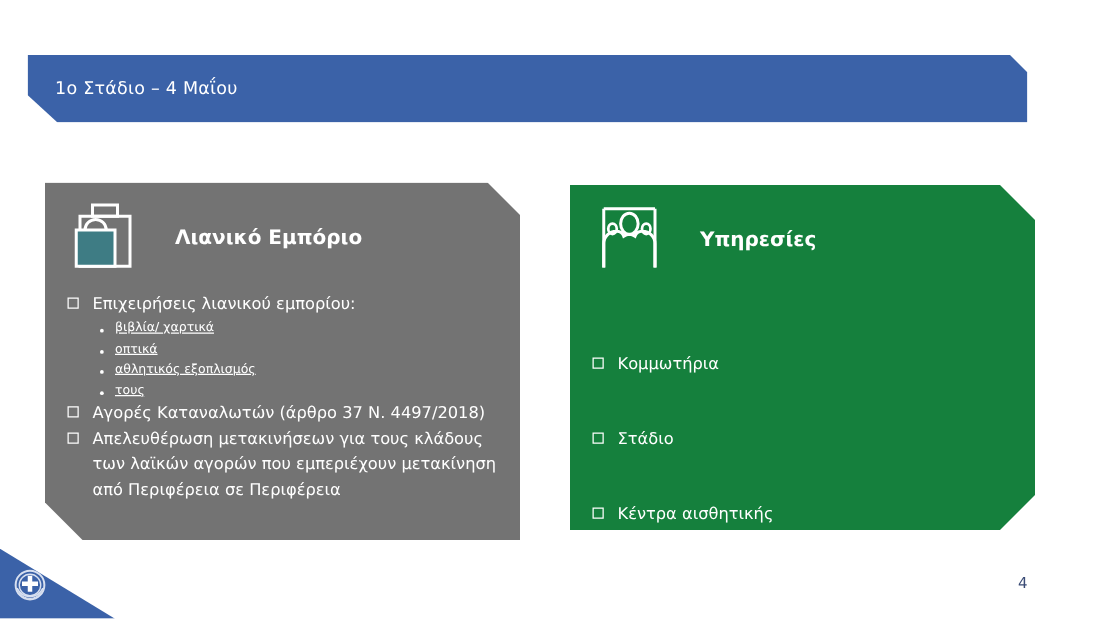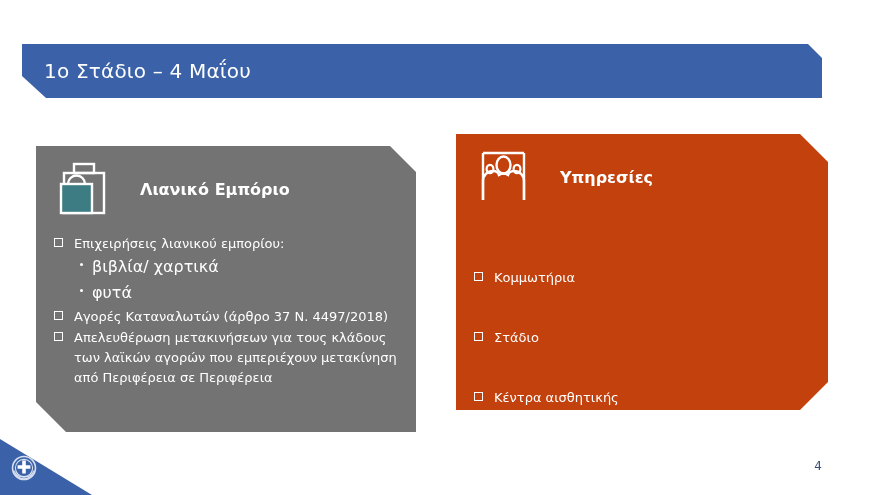--- a/index.html
+++ b/index.html
@@ -30,21 +30,21 @@
     width: 800px;
     height: 54px;
     background: #3B62A8;
     -webkit-clip-path: polygon(0 0, calc(100% - 14px) 0, 100% 14px, 100% 100%, 24px 100%, 0 calc(100% - 22px));
     clip-path: polygon(0 0, calc(100% - 14px) 0, 100% 14px, 100% 100%, 24px 100%, 0 calc(100% - 22px));
     display: flex;
     align-items: center;
   }
   #title-text {
     color: #ffffff;
-    font-size: 20px;
+    font-size: 14px;
     letter-spacing: 0.2px;
     padding-left: 22px;
     white-space: nowrap;
   }
 
   
   .card {
     position: absolute;
     box-sizing: border-box;
   }
@@ -52,24 +52,24 @@
     left: 36px;
     top: 146px;
     width: 380px;
     height: 286px;
     background: #737373;
     -webkit-clip-path: polygon(0 0, calc(100% - 26px) 0, 100% 26px, 100% 100%, 30px 100%, 0 calc(100% - 30px));
     clip-path: polygon(0 0, calc(100% - 26px) 0, 100% 26px, 100% 100%, 30px 100%, 0 calc(100% - 30px));
   }
   #card-services {
     left: 456px;
-    top: 134px;
+    top: 148px;
     width: 372px;
     height: 276px;
-    background: #c2410c;
+    background: #15803d;
     -webkit-clip-path: polygon(0 0, calc(100% - 28px) 0, 100% 28px, 100% calc(100% - 28px), calc(100% - 28px) 100%, 0 100%);
     clip-path: polygon(0 0, calc(100% - 28px) 0, 100% 28px, 100% calc(100% - 28px), calc(100% - 28px) 100%, 0 100%);
   }
 
   
   .card-header {
     display: flex;
     align-items: center;
     padding: 14px 0 0 22px;
     height: 72px;
@@ -108,24 +108,25 @@
     height: 9px;
     border: 1.4px solid #ffffff;
     margin: 4px 11px 0 0;
     box-sizing: border-box;
   }
   .bullet-text { flex: 1 1 auto; }
 
   .sub-row {
     display: flex;
     align-items: flex-start;
-    font-size: 16px;
+    font-size: 10px;
     line-height: 1.55;
     padding-left: 26px;
     margin-bottom: 1px;
+    text-decoration: underline;
   }
   .dot-marker {
     flex: 0 0 auto;
     width: 3px;
     height: 3px;
     background: #ffffff;
     border-radius: 50%;
     margin: 8px 9px 0 0;
   }
 
@@ -186,21 +187,29 @@
       <div class="bullet-row">
         <span class="sq-marker"></span>
         <span class="bullet-text">Επιχειρήσεις λιανικού εμπορίου:</span>
       </div>
       <div class="sub-row">
         <span class="dot-marker"></span>
         <span class="bullet-text">βιβλία/ χαρτικά</span>
       </div>
       <div class="sub-row">
         <span class="dot-marker"></span>
-        <span class="bullet-text">φυτά</span>
+        <span class="bullet-text">οπτικά</span>
+      </div>
+      <div class="sub-row">
+        <span class="dot-marker"></span>
+        <span class="bullet-text">αθλητικός εξοπλισμός</span>
+      </div>
+      <div class="sub-row">
+        <span class="dot-marker"></span>
+        <span class="bullet-text">τους</span>
       </div>
 
       <div class="bullet-row">
         <span class="sq-marker"></span>
         <span class="bullet-text">Αγορές Καταναλωτών (άρθρο 37 Ν. 4497/2018)</span>
       </div>
 
       <div class="bullet-row">
         <span class="sq-marker"></span>
         <span class="bullet-text">Απελευθέρωση μετακινήσεων για τους κλάδους των λαϊκών αγορών που εμπεριέχουν μετακίνηση από Περιφέρεια σε Περιφέρεια</span>

